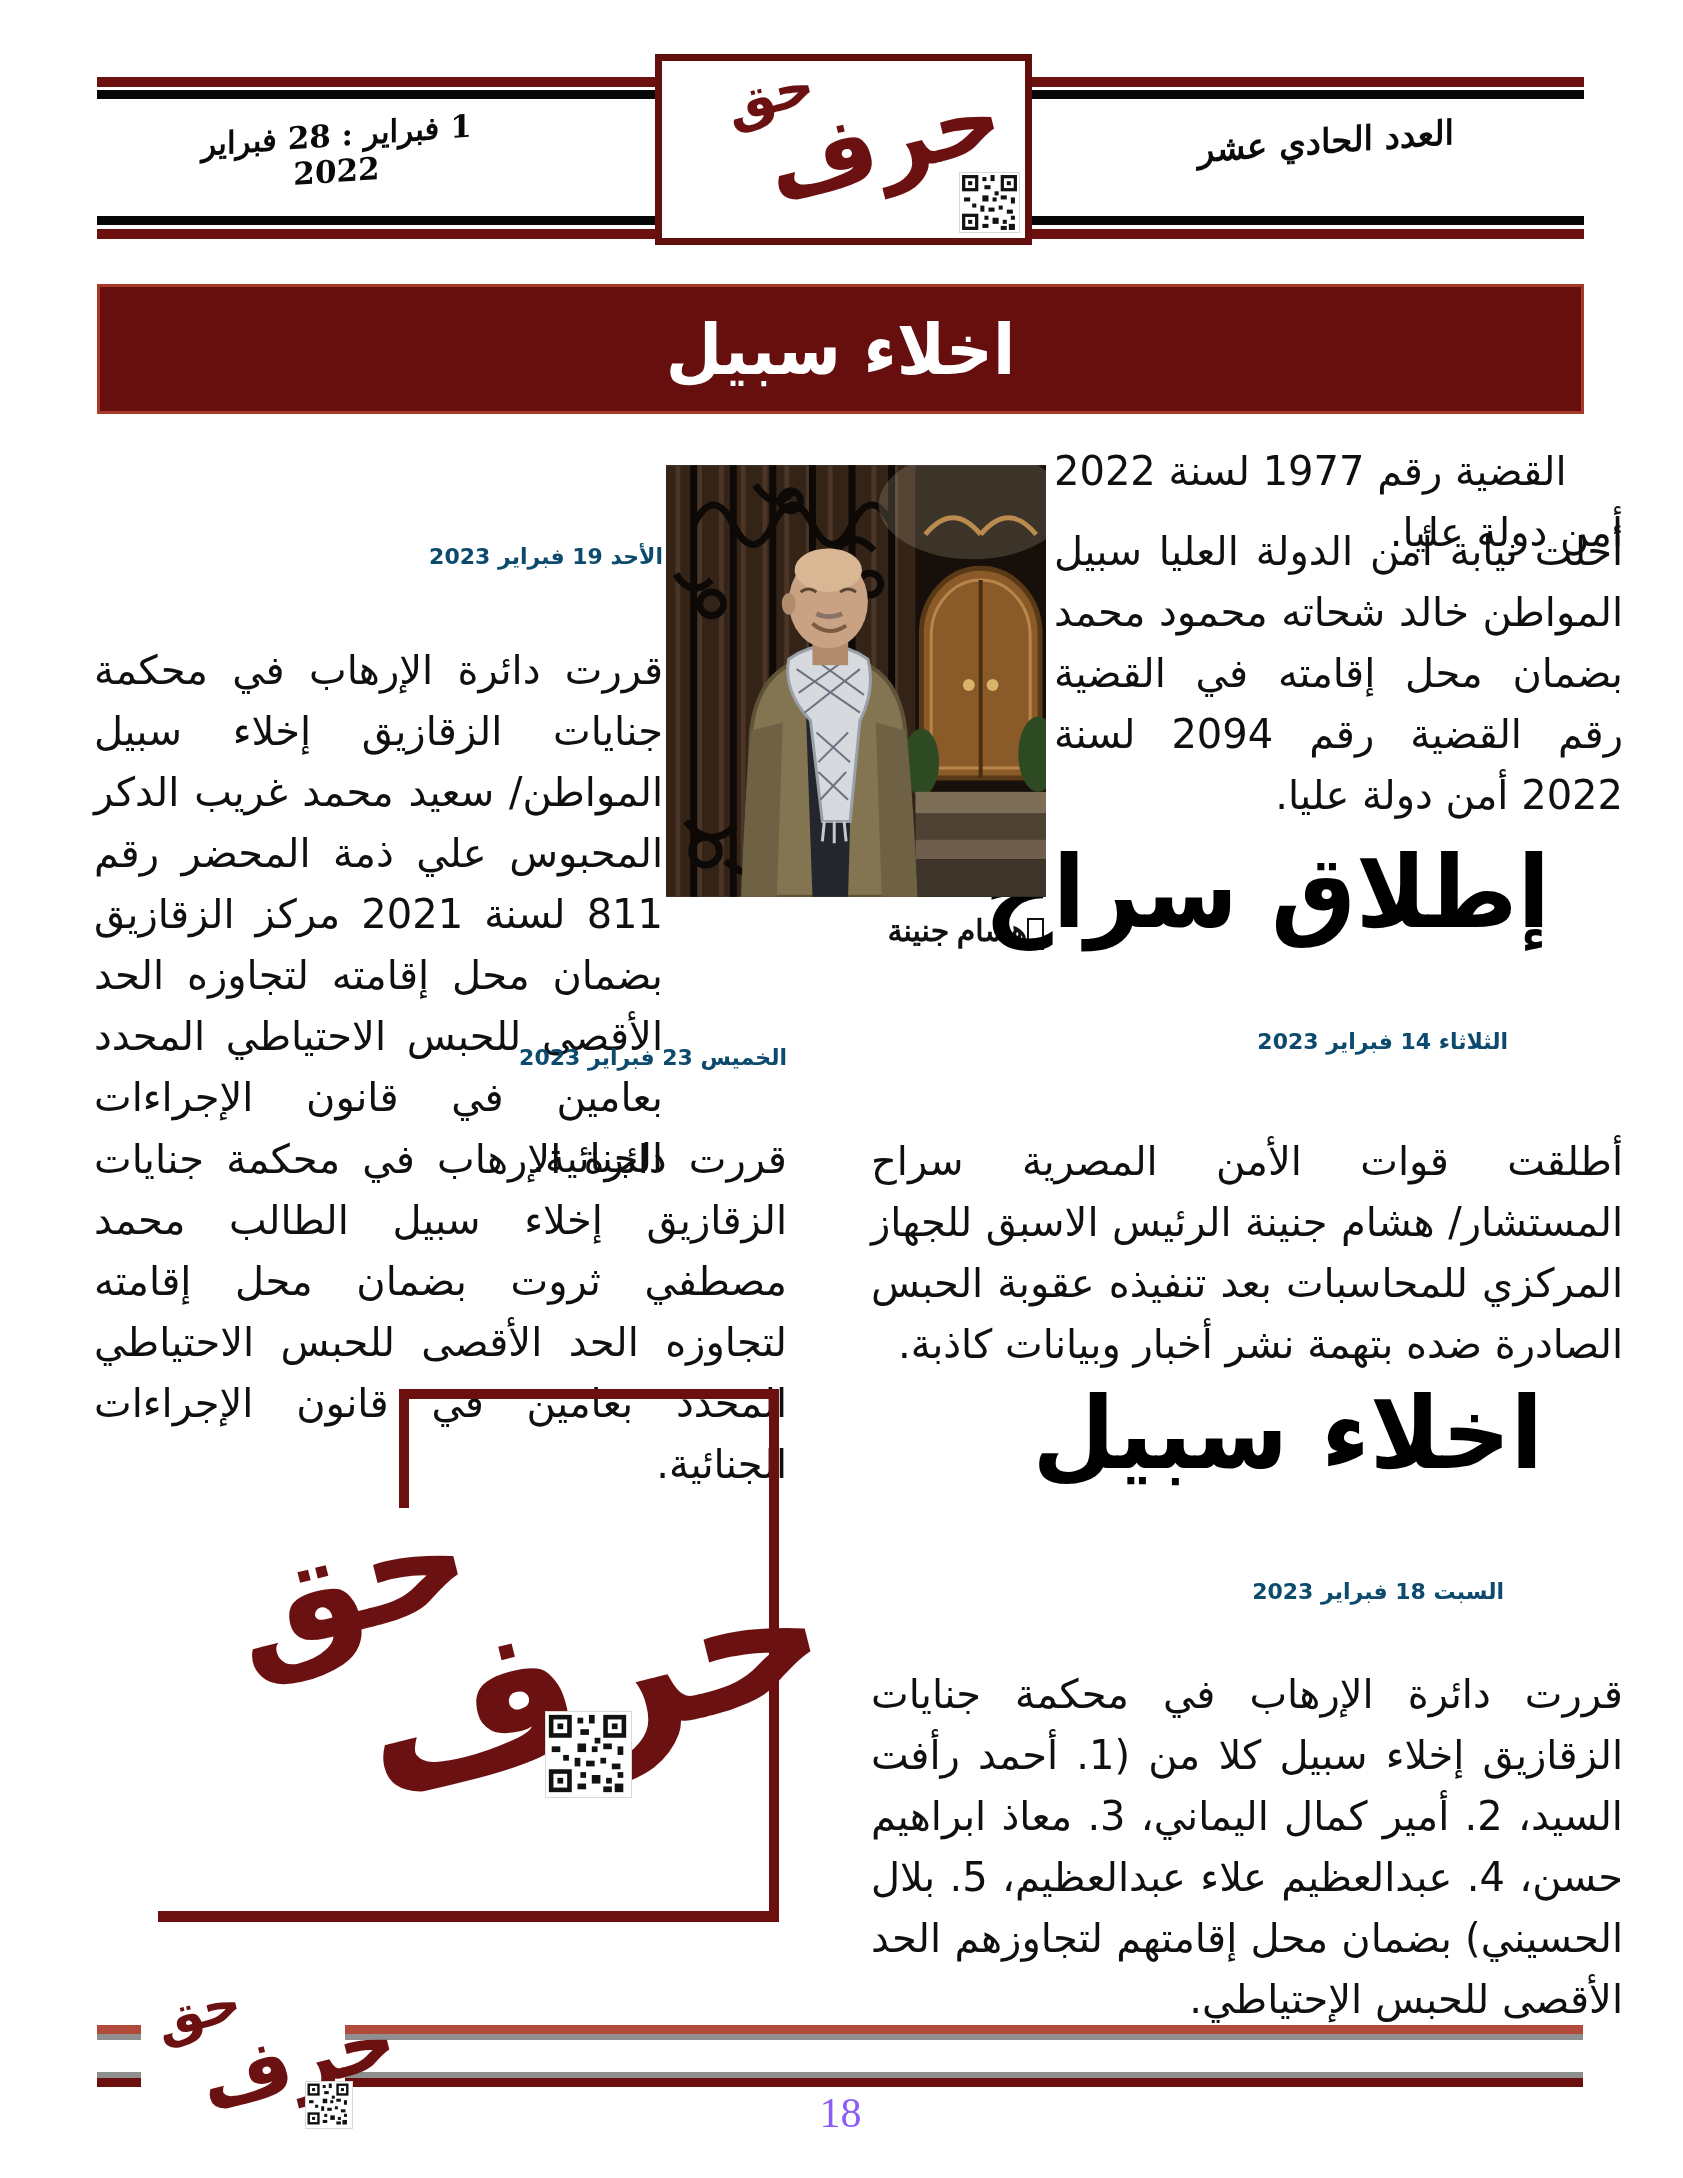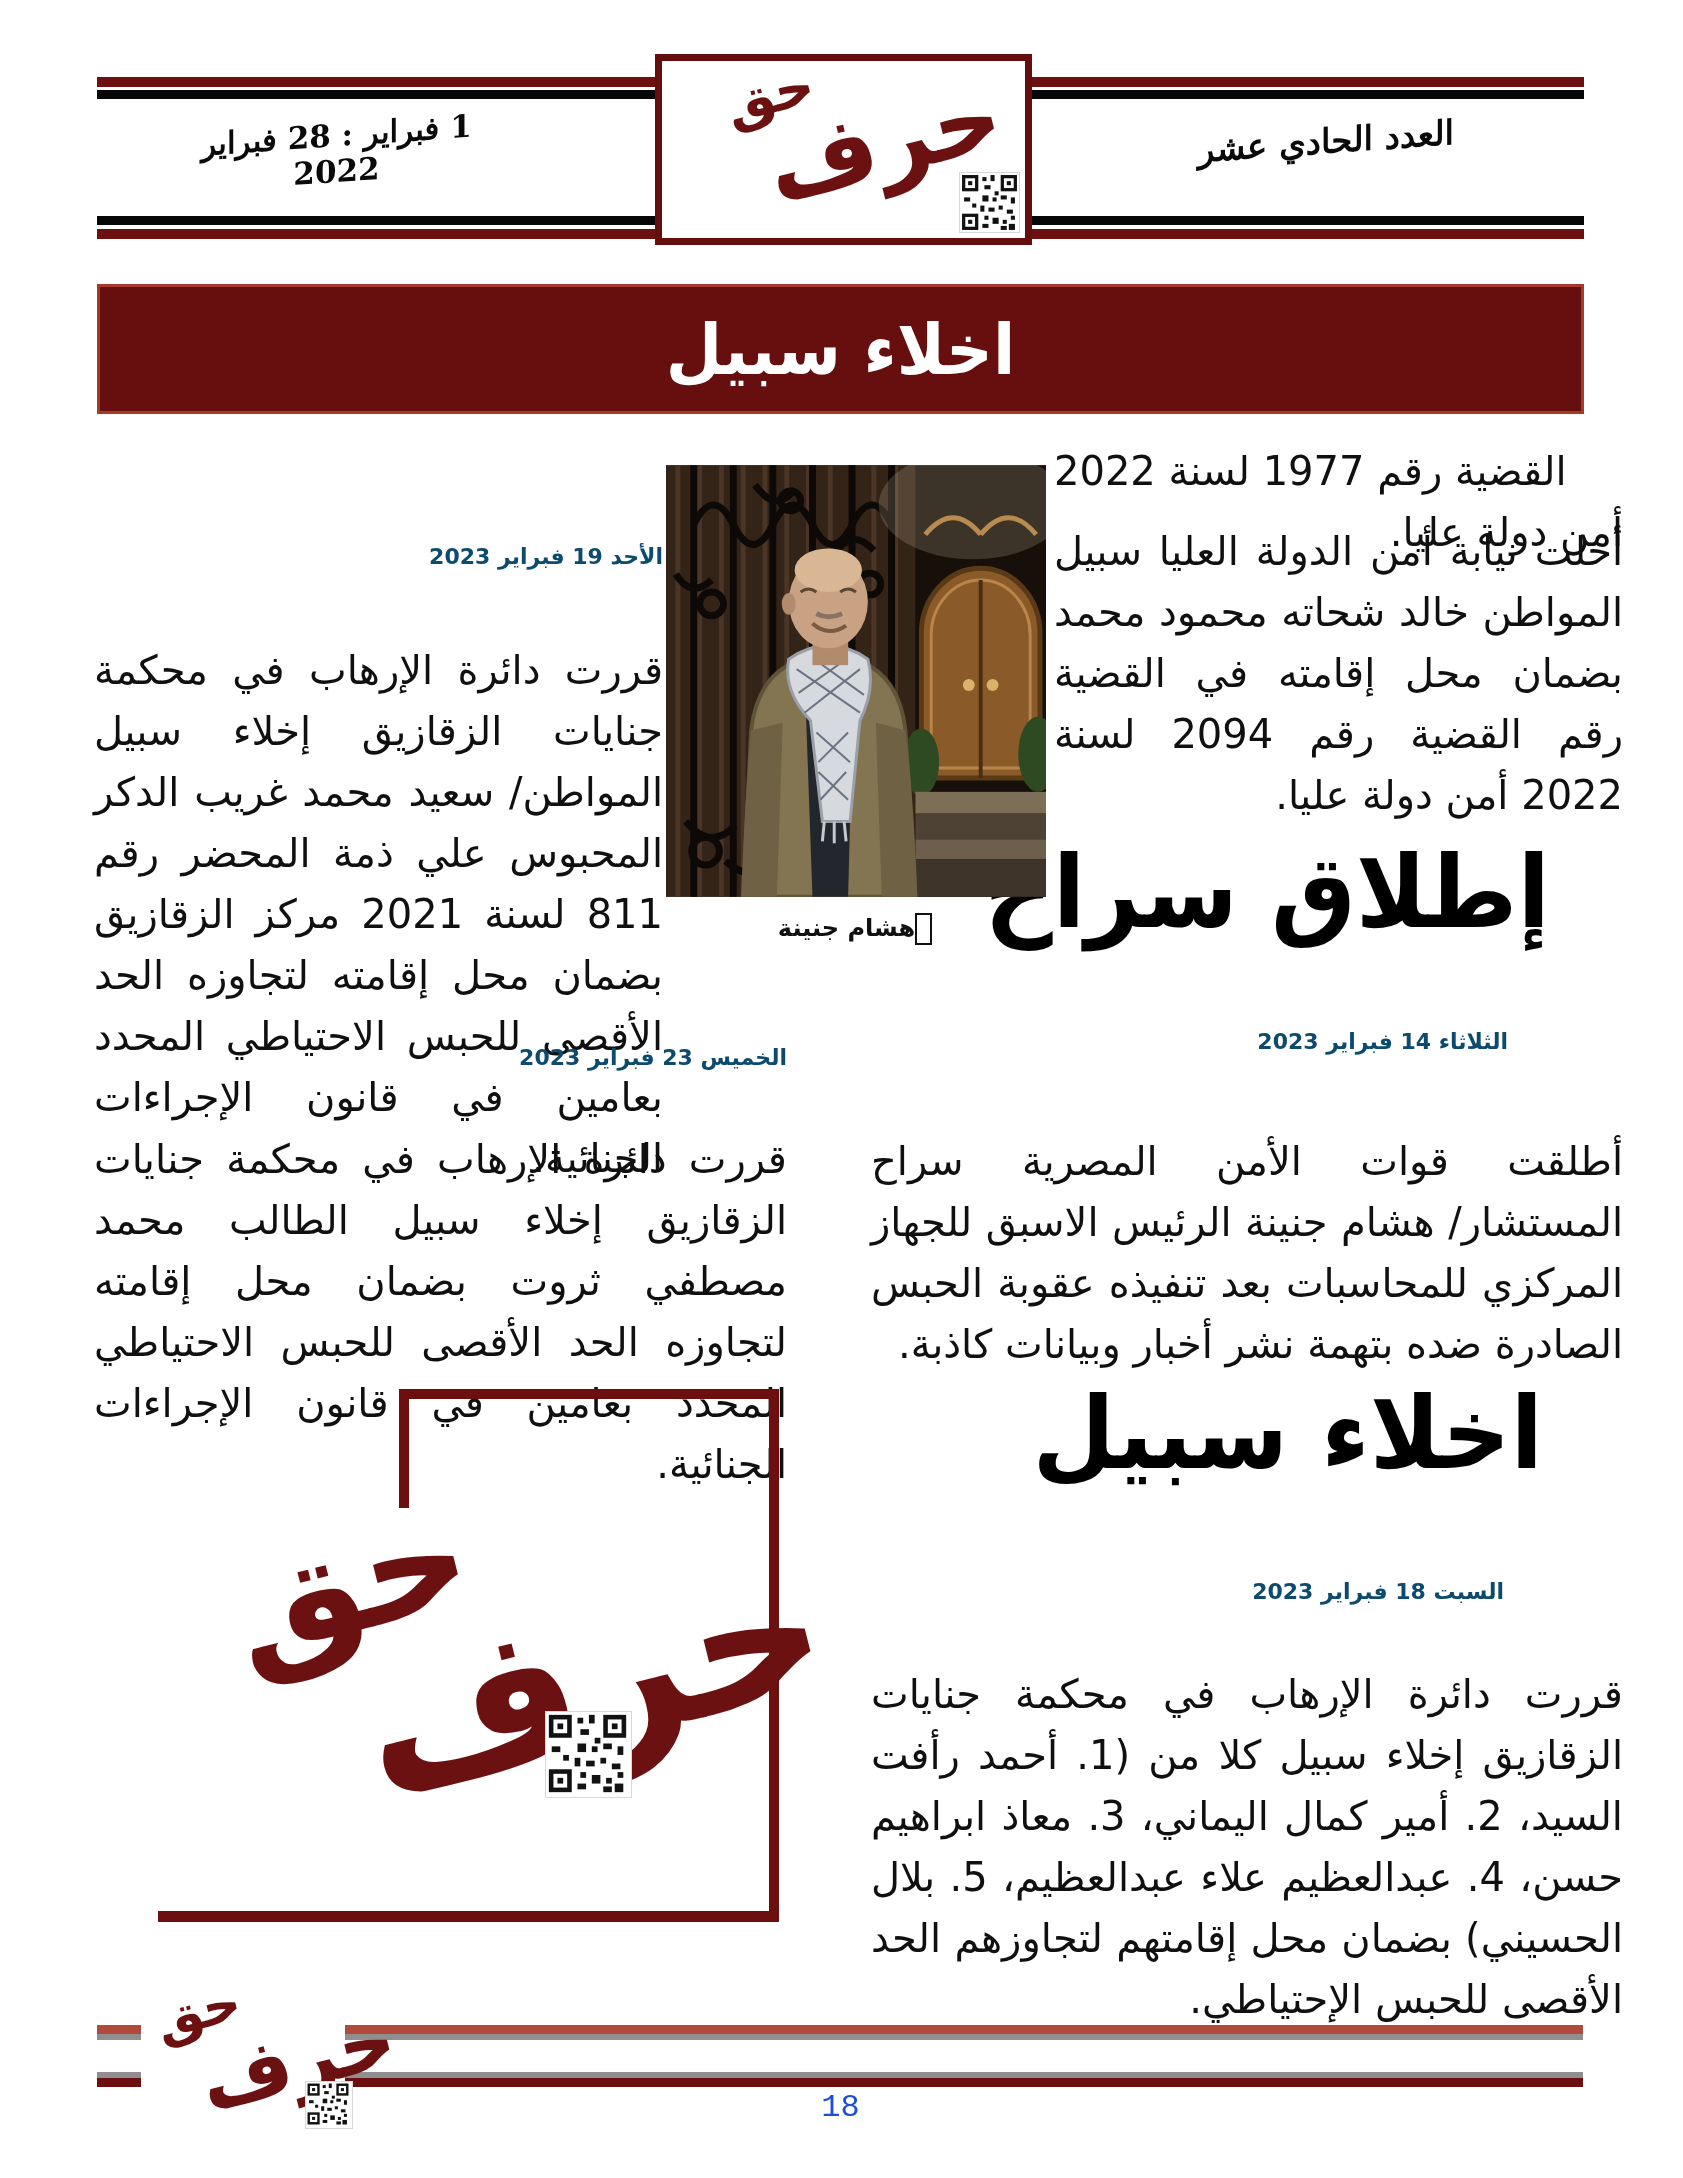--- a/index.html
+++ b/index.html
@@ -22,38 +22,38 @@
   .banner{position:absolute;left:97px;top:284px;width:1487px;height:130px;background:#670e0e;border:3px solid #a6392a;box-sizing:border-box;display:flex;align-items:center;justify-content:center;}
   .banner span{color:#ffffff;font-size:65px;font-weight:bold;transform:scaleY(1.08);letter-spacing:2px;}
   
   .ar{direction:rtl;unicode-bidi:plaintext;}
   .body-p{position:absolute;direction:rtl;text-align:justify;text-align-last:right;font-size:40px;line-height:61px;color:#101010;}
   .one-line{text-align:left;}
   .date{position:absolute;direction:rtl;text-align:right;font-size:22px;font-weight:bold;color:#0c4a6e;line-height:40px;}
   .headline{position:absolute;direction:rtl;text-align:right;font-size:95px;font-weight:900;color:#000;line-height:1.1;letter-spacing:-2px;transform:scaleY(1.05);}
   
   .photo{position:absolute;left:666px;top:465px;width:380px;height:432px;z-index:4;}
-  .caption{position:absolute;left:666px;top:913px;width:380px;text-align:center;font-size:24px;font-weight:bold;color:#111;direction:rtl;}
+  .caption{position:absolute;left:666px;top:913px;width:380px;text-align:right;font-size:30px;font-weight:bold;color:#111;direction:rtl;font-family:Liberation Serif, serif;}
   .tofu{display:inline-block;width:13px;height:28px;border:2px solid #111;vertical-align:middle;margin-right:2px;}
   
   .frame{position:absolute;background:#6b0f0f;}
   .big-logo{position:absolute;left:208px;top:1465px;width:574px;height:465px;}
   .big-logo .c-sub{left:20px;top:40px;font-size:149px;}
   .big-logo .c-main{left:149px;top:119px;font-size:188px;}
   .big-logo .qr{position:absolute;left:337px;top:246px;width:85px;height:85px;border:1px solid #d8d8d8;background:#fff;}
   
   .f-line{position:absolute;}
   .f-red{background:#b24a3c;height:9px;}
   .f-gray{background:#8f8f8f;height:6px;}
   .f-maroon{background:#6b0f0f;height:9px;}
   .foot-logo{position:absolute;left:149px;top:1978px;width:208px;height:158px;z-index:6;}
   .foot-logo .c-sub{left:6px;top:6px;font-size:53px;}
   .foot-logo .c-main{left:50px;top:44px;font-size:79px;}
   .foot-logo .qr{position:absolute;left:156px;top:103px;width:46px;height:46px;border:1px solid #d8d8d8;background:#fff;}
-  .page-num{position:absolute;left:97px;top:2089px;width:1487px;text-align:center;font-size:32px;color:#1d4ed8;font-family:Liberation Mono, monospace;}
+  .page-num{position:absolute;left:97px;top:2089px;width:1487px;text-align:center;font-size:42px;color:#8b5cf6;font-family:Liberation Serif, serif;}
 </style>
 </head>
 <body>
 
 <svg width="0" height="0" style="position:absolute" aria-hidden="true">
   <defs>
     <symbol id="qrsym" viewBox="0 0 29 29">
       <rect width="29" height="29" fill="#ffffff"></rect>
       <g fill="#121212">
         <rect x="1" y="1" width="8" height="8"></rect>

